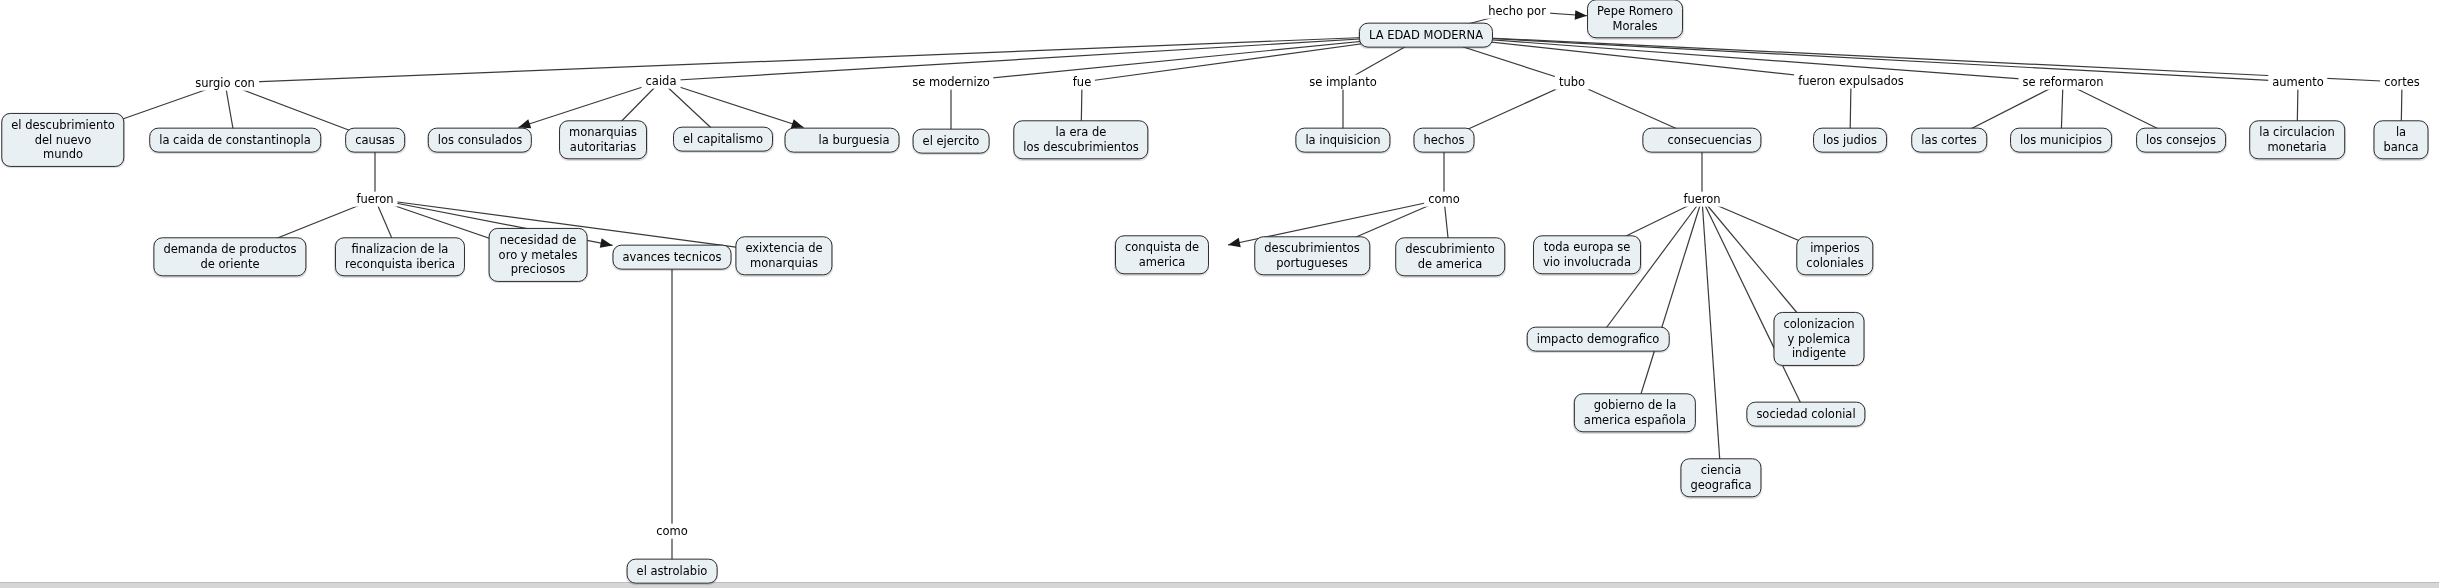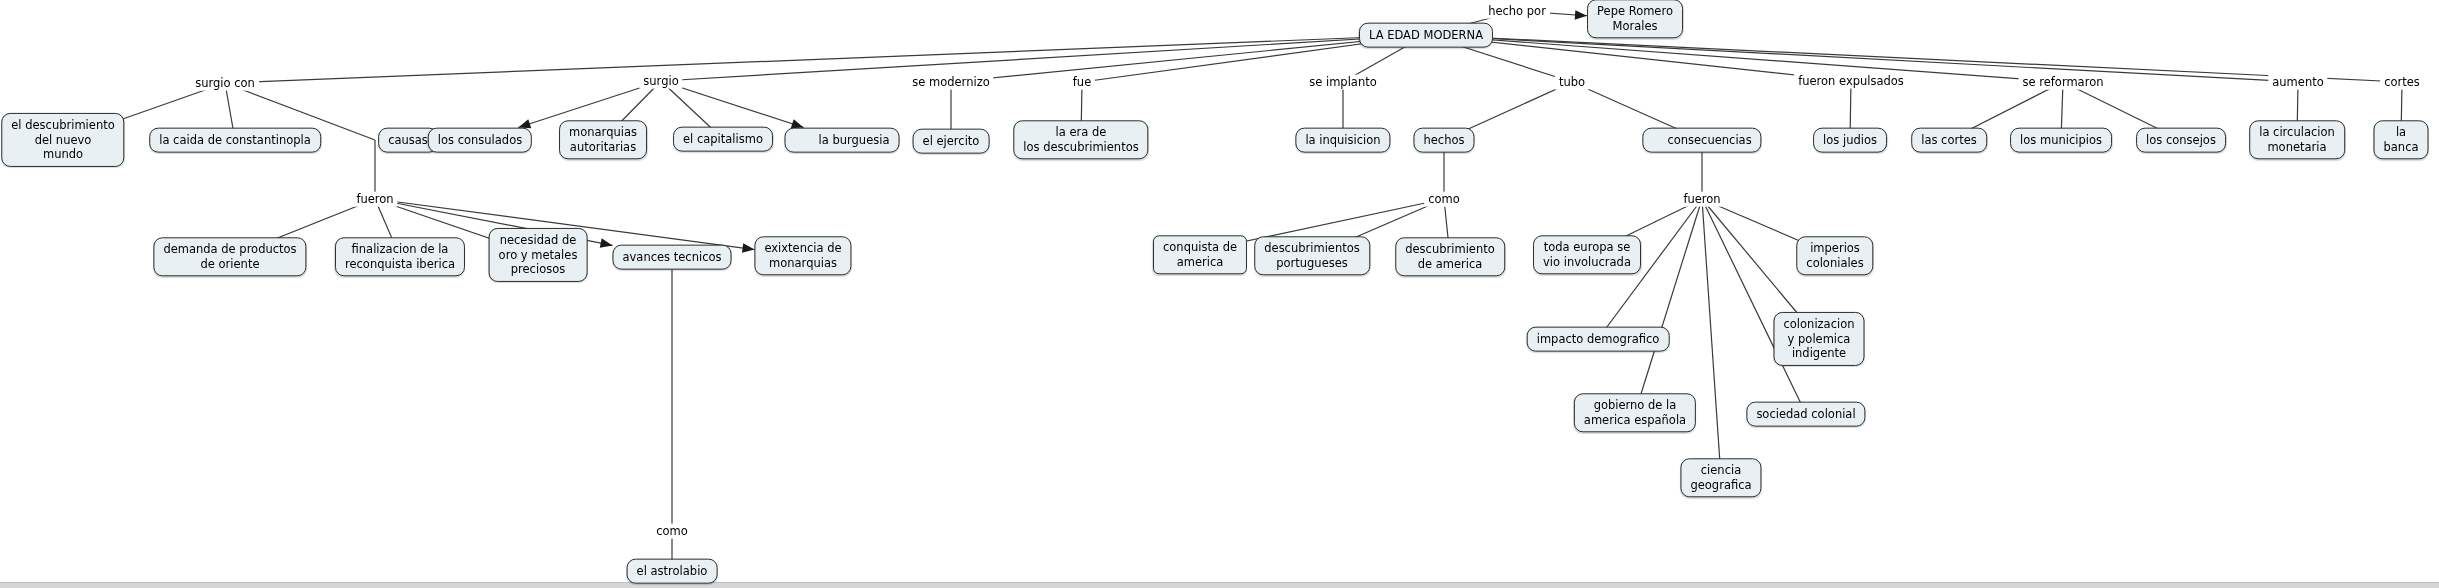--- a/index.html
+++ b/index.html
@@ -97,34 +97,34 @@
       <line x1="1702" y1="199" x2="1806" y2="414" stroke="#3a3a3a" stroke-width="1.2"></line>
       <line x1="1702" y1="199" x2="1819" y2="339" stroke="#3a3a3a" stroke-width="1.2"></line>
       <line x1="1702" y1="199" x2="1835" y2="256" stroke="#3a3a3a" stroke-width="1.2"></line>
     </svg>
   <div id="bottom-bar"></div>
 <div class="node title" style="left: 1426px; top: 35px;">LA EDAD MODERNA</div>
     <div class="node concept" style="left: 1635px; top: 19px;">Pepe Romero
 Morales</div>
     <div class="node link" style="left: 1517px; top: 11px;">hecho por</div>
     <div class="node link" style="left: 225px; top: 83px;">surgio con</div>
-    <div class="node link" style="left: 661px; top: 81px;">surgio</div>
+    <div class="node link" style="left: 661px; top: 81px;">caida</div>
     <div class="node link" style="left: 951px; top: 82px;">se modernizo</div>
     <div class="node link" style="left: 1082px; top: 82px;">fue</div>
     <div class="node link" style="left: 1343px; top: 82px;">se implanto</div>
     <div class="node link" style="left: 1572px; top: 82px;">tubo</div>
     <div class="node link" style="left: 1851px; top: 81px;">fueron expulsados</div>
     <div class="node link" style="left: 2063px; top: 82px;">se reformaron</div>
     <div class="node link" style="left: 2298px; top: 82px;">aumento</div>
     <div class="node link" style="left: 2402px; top: 82px;">cortes</div>
     <div class="node concept" style="left: 63px; top: 140px;">el descubrimiento
 del nuevo
 mundo</div>
     <div class="node concept" style="left: 235px; top: 140px;">la caida de constantinopla</div>
-    <div class="node concept" style="left: 375px; top: 140px; margin-left: 33px;">causas</div>
+    <div class="node concept" style="left: 375px; top: 140px;">causas</div>
     <div class="node concept" style="left: 480px; top: 140px;">los consulados</div>
     <div class="node concept" style="left: 603px; top: 140px;">monarquias
 autoritarias</div>
     <div class="node concept" style="left: 723px; top: 139px;">el capitalismo</div>
     <div class="node concept" style="left: 842px; top: 140px; padding-left: 33px;">la burguesia</div>
     <div class="node concept" style="left: 951px; top: 141px;">el ejercito</div>
     <div class="node concept" style="left: 1081px; top: 140px;">la era de
 los descubrimientos</div>
     <div class="node concept" style="left: 1343px; top: 140px;">la inquisicion</div>
     <div class="node concept" style="left: 1444px; top: 140px;">hechos</div>
@@ -138,26 +138,26 @@
     <div class="node concept" style="left: 2401px; top: 140px;">la banca</div>
     <div class="node link" style="left: 375px; top: 199px;">fueron</div>
     <div class="node concept" style="left: 230px; top: 257px;">demanda de productos
 de oriente</div>
     <div class="node concept" style="left: 400px; top: 257px;">finalizacion de la
 reconquista iberica</div>
     <div class="node concept" style="left: 538px; top: 255px;">necesidad de
 oro y metales
 preciosos</div>
     <div class="node concept" style="left: 672px; top: 257px;">avances tecnicos</div>
-    <div class="node concept" style="left: 803px; top: 256px;">exixtencia de
+    <div class="node concept" style="left: 784px; top: 256px;">exixtencia de
 monarquias</div>
     <div class="node link" style="left: 672px; top: 531px;">como</div>
     <div class="node concept" style="left: 672px; top: 571px;">el astrolabio</div>
     <div class="node link" style="left: 1444px; top: 199px;">como</div>
-    <div class="node concept" style="left: 1200px; top: 255px; border-radius: 6px;">conquista de
+    <div class="node concept" style="left: 1162px; top: 255px;">conquista de
 america</div>
     <div class="node concept" style="left: 1312px; top: 256px;">descubrimientos
 portugueses</div>
     <div class="node concept" style="left: 1450px; top: 257px;">descubrimiento
 de america</div>
     <div class="node link" style="left: 1702px; top: 199px;">fueron</div>
     <div class="node concept" style="left: 1587px; top: 255px;">toda europa se
 vio involucrada</div>
     <div class="node concept" style="left: 1835px; top: 256px;">imperios
 coloniales</div>

